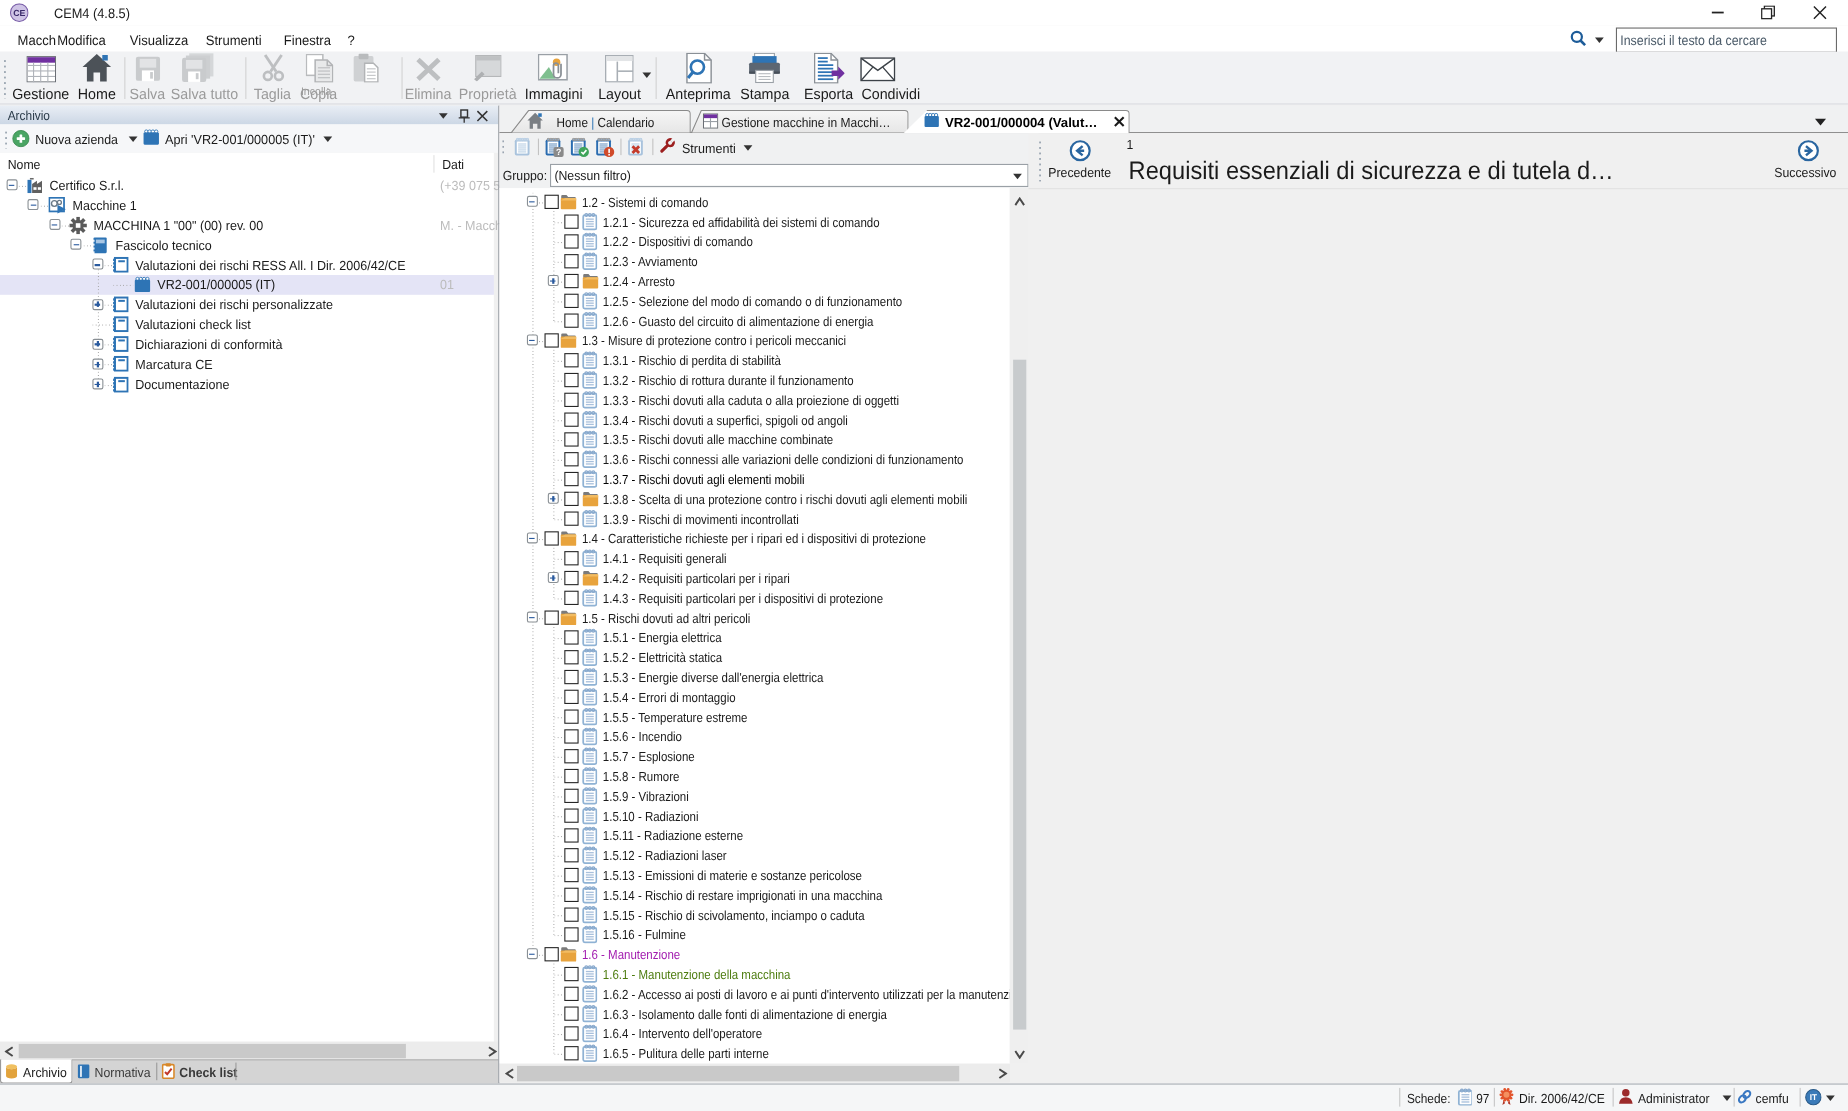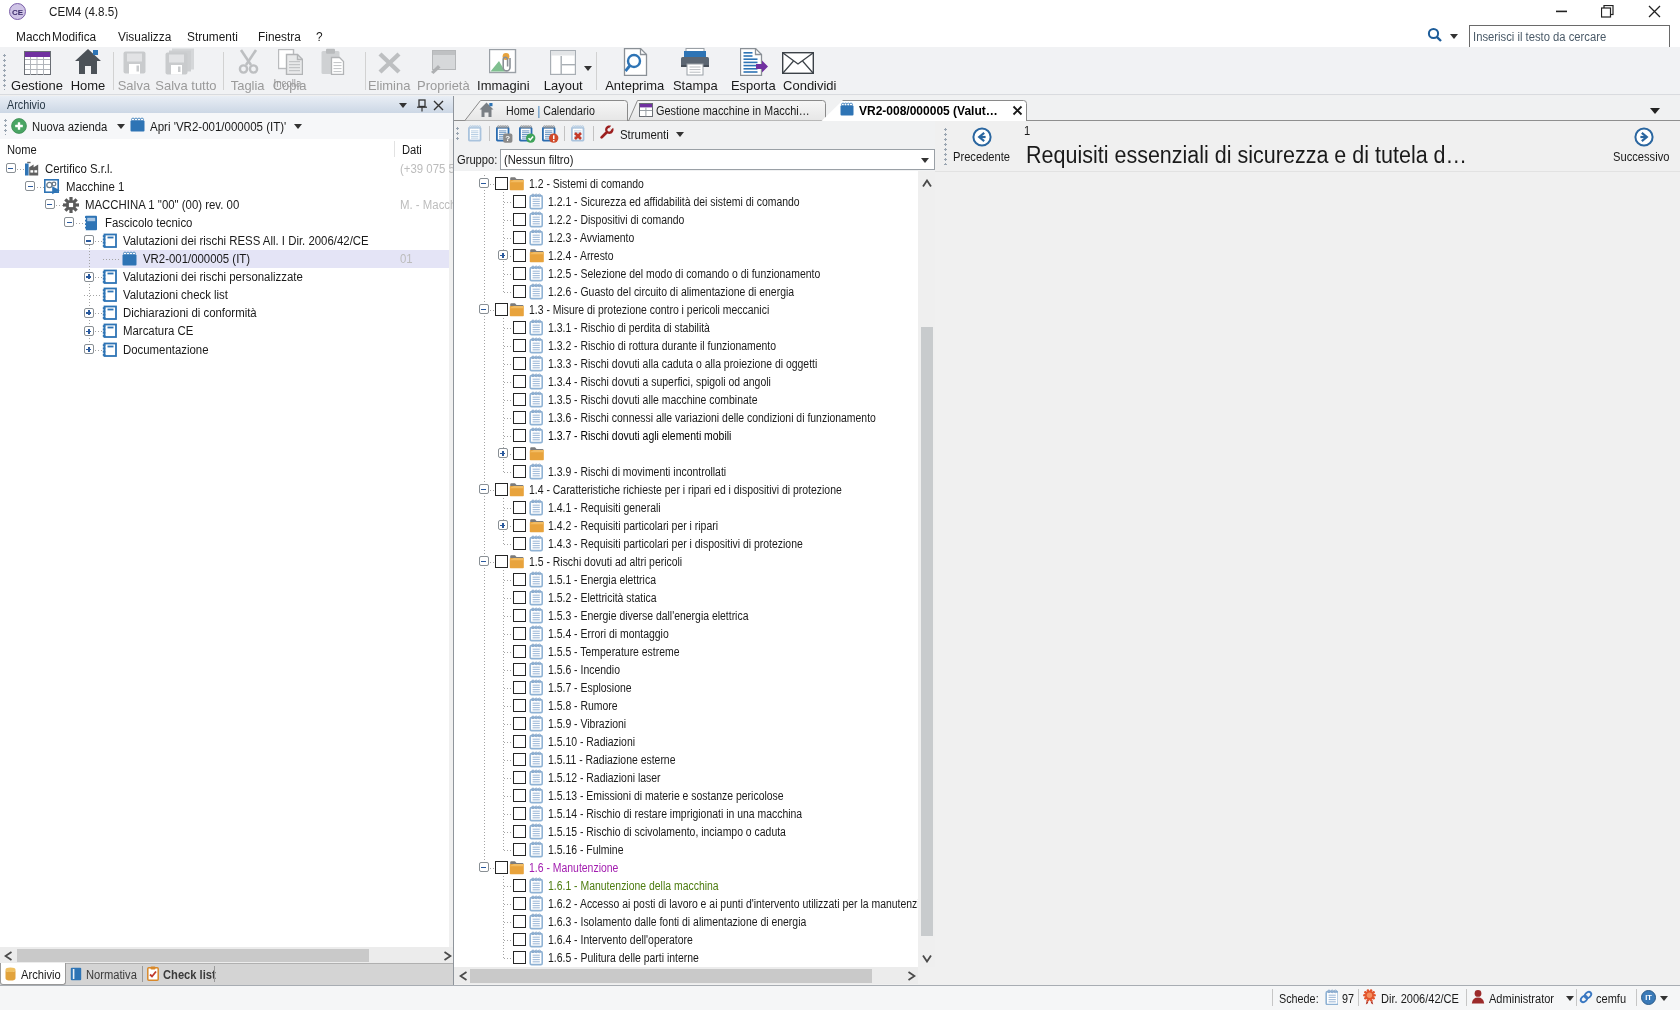--- a/index.html
+++ b/index.html
@@ -499,21 +499,21 @@
   </div>
 <div class="ab" style="left:840px;top:102px;width:14px;height:16px;">
     <svg width="14" height="16" viewBox="0 0 14 16">
       <circle cx="3.0" cy="2.6" r="1.5" fill="#fff" stroke="#2e74b5" stroke-width="0.8"></circle>
       <circle cx="5.666666666666666" cy="2.6" r="1.5" fill="#fff" stroke="#2e74b5" stroke-width="0.8"></circle>
       <circle cx="8.333333333333332" cy="2.6" r="1.5" fill="#fff" stroke="#2e74b5" stroke-width="0.8"></circle>
       <circle cx="11.0" cy="2.6" r="1.5" fill="#fff" stroke="#2e74b5" stroke-width="0.8"></circle>
       <rect x="0.5" y="3.4" width="13" height="10.1" rx="1" fill="#2e74b5"></rect>
     </svg>
   </div>
-<div class="ab" style="left:859px;top:104px;line-height:1.25;font-size:12px;color:#000;font-weight:bold;white-space:nowrap;"><span class="sx" style="transform:scaleX(1.0)">VR2-008/000005 (Valut…</span></div>
+<div class="ab" style="left:859px;top:104px;line-height:1.25;font-size:12px;color:#000;font-weight:bold;white-space:nowrap;"><span class="sx" style="transform:scaleX(1.0)">VR2-001/000004 (Valut…</span></div>
 <div class="ab" style="left:1012px;top:105px;width:11px;height:11px;">
     <svg width="11" height="11" viewBox="0 0 11 11">
       <path d="M1.5,1.5 L9.5,9.5 M9.5,1.5 L1.5,9.5" stroke="#1a1a1a" stroke-width="1.9"></path>
     </svg>
   </div>
 <div class="ab" style="left:1650px;top:108px;width:0;height:0;border-left:5px solid transparent;border-right:5px solid transparent;border-top:6px solid #222"></div>
 
 <div class="ab" style="left:454px;top:121px;width:490px;height:51px;background:#f0f1f2"></div>
 <div class="ab vdots" style="left:456px;top:126px;height:16px"></div>
 <div class="ab" style="left:467px;top:125px;width:17px;height:17px;">
@@ -847,20 +847,21 @@
 <div class="ab doth" style="left:504px;top:279.0px;width:9px"></div>
 <div class="ab exp expP" style="left:497.5px;top:273.5px"></div>
 <div class="ab cb" style="left:513px;top:272.5px"></div>
 <div class="ab" style="left:529px;top:271.0px;width:16px;height:15px;">
       <svg width="16" height="15" viewBox="0 0 16 15">
         <path d="M1.2,4.5 V2.2 a1,1 0 0 1 1,-1 H6 l1.5,1.8 h6 a1,1 0 0 1 1,1 V5.5 Z" fill="#7b7b7b"></path>
         <rect x="0.8" y="4" width="14" height="10.2" rx="0.8" fill="#e8a33c"></rect>
         <path d="M0.8,6 L5,4 H14.8 V6.2 H0.8 Z" fill="#f2bc62"></path>
       </svg>
     </div>
+<div class="ab" style="left:548px;top:270.0px;height:18px;line-height:18px;font-size:12px;color:#1a1a1a;white-space:nowrap"><span class="sx" style="transform:scaleX(0.87)">1.3.8 - Scelta di una protezione contro i rischi dovuti agli elementi mobili</span></div>
 <div class="ab doth" style="left:504px;top:297.0px;width:9px"></div>
 <div class="ab cb" style="left:513px;top:290.5px"></div>
 <div class="ab" style="left:529px;top:288.5px;width:14px;height:17px;">
       <svg width="14" height="17" viewBox="0 0 14 17">
         <rect x="1.2" y="2.6" width="12" height="13" rx="1.4" fill="#fff" stroke="#8fb2d4" stroke-width="1.6"></rect>
         <rect x="3.6" y="5.6" width="7.2" height="1.2" fill="#a8c0dc"></rect>
         <rect x="3.6" y="7.8" width="7.2" height="1.2" fill="#a8c0dc"></rect>
         <rect x="3.6" y="10" width="7.2" height="1.2" fill="#a8c0dc"></rect>
         <rect x="3.6" y="12.2" width="7.2" height="1.2" fill="#a8c0dc"></rect>
         <circle cx="4" cy="2.4" r="1.3" fill="none" stroke="#88a8cc" stroke-width="1"></circle>

